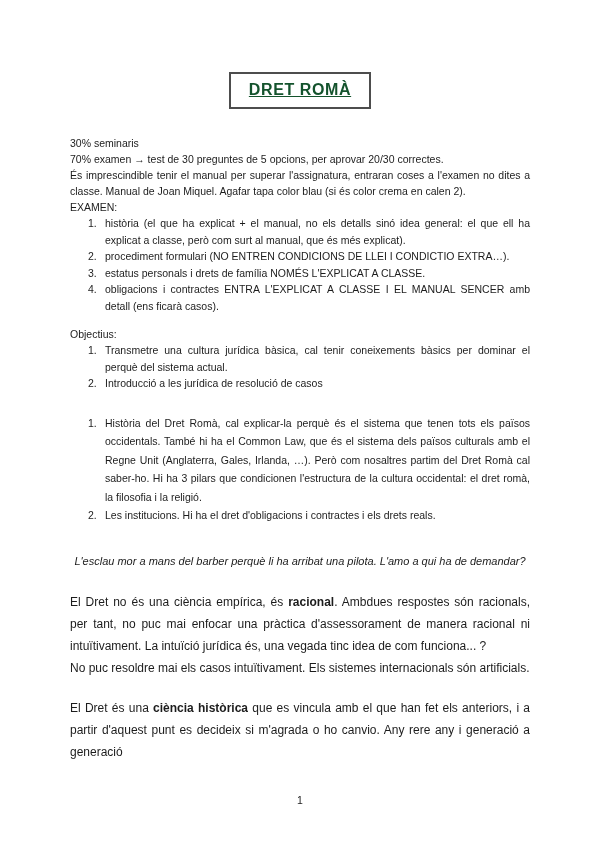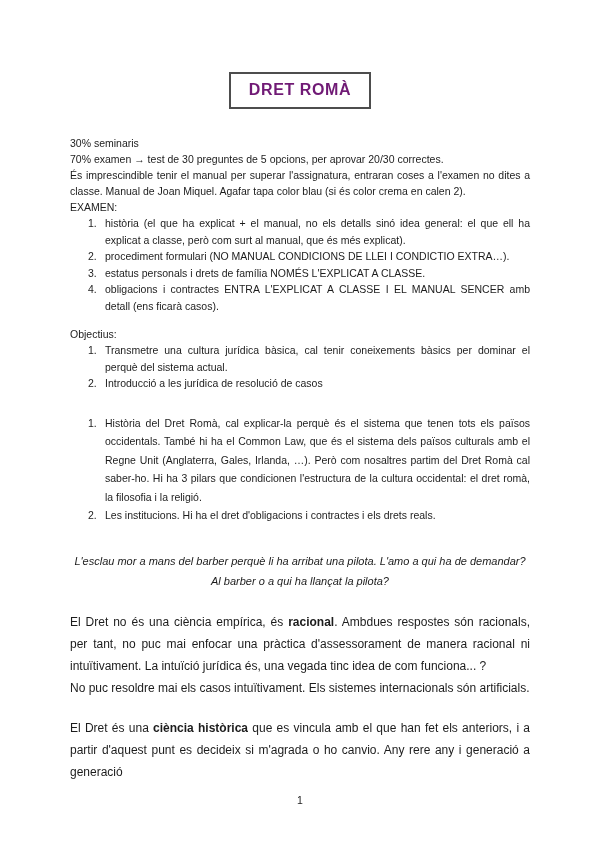--- a/index.html
+++ b/index.html
@@ -27,21 +27,22 @@
     margin: 72px auto 0 auto;
     width: max-content;
     border: 2px solid #4d4d4d;
     padding: 7px 18px 8px 18px;
     background: #ffffff;
   }
   .title-box .title-text {
     font-weight: bold;
     font-size: 16px;
     letter-spacing: 0.6px;
-    color: #701a75;
+    color: #14532d;
+    text-decoration: underline;
   }
   .grading {
     margin-top: 26px;
     font-size: 10.5px;
     line-height: 16px;
   }
   .grading p { margin: 0; }
   .just { text-align: justify; }
   .section-heading {
     font-size: 10.5px;
@@ -109,21 +110,21 @@
 
     <div class="exam-section">
       <p class="section-heading">EXAMEN:</p>
       <div class="num-list">
         <div class="list-item">
           <span class="li-num">1.</span>
           <span class="li-text">història (el que ha explicat + el manual, no els detalls sinó idea general: el que ell ha explicat a classe, però com surt al manual, que és més explicat).</span>
         </div>
         <div class="list-item">
           <span class="li-num">2.</span>
-          <span class="li-text">procediment formulari (NO MANUAL CONDICIONS DE LLEI I CONDICTIO EXTRA…).</span>
+          <span class="li-text">procediment formulari (NO ENTREN CONDICIONS DE LLEI I CONDICTIO EXTRA…).</span>
         </div>
         <div class="list-item">
           <span class="li-num">3.</span>
           <span class="li-text">estatus personals i drets de família NOMÉS L'EXPLICAT A CLASSE.</span>
         </div>
         <div class="list-item">
           <span class="li-num">4.</span>
           <span class="li-text">obligacions i contractes ENTRA L'EXPLICAT A CLASSE I EL MANUAL SENCER amb detall (ens ficarà casos).</span>
         </div>
       </div>
@@ -151,21 +152,20 @@
         </div>
         <div class="list-item">
           <span class="li-num">2.</span>
           <span class="li-text">Les institucions. Hi ha el dret d'obligacions i contractes i els drets reals.</span>
         </div>
       </div>
     </div>
 
     <div class="case-question">
       <p>L'esclau mor a mans del barber perquè li ha arribat una pilota. L'amo a qui ha de demandar?</p>
-      <p>Al barber o a qui ha llançat la pilota?</p>
     </div>
 
     <div class="body-paragraph rational-paragraph">
       <p><span>El Dret no és una ciència empírica, és </span><span class="bold">racional</span><span>. Ambdues respostes són racionals, per tant, no puc mai enfocar una pràctica d'assessorament de manera racional ni intuïtivament. La intuïció jurídica és, una vegada tinc idea de com funciona... ?</span></p>
       <p>No puc resoldre mai els casos intuïtivament. Els sistemes internacionals són artificials.</p>
     </div>
 
     <div class="body-paragraph historic-paragraph">
       <p><span>El Dret és una </span><span class="bold">ciència històrica</span><span> que es vincula amb el que han fet els anteriors, i a partir d'aquest punt es decideix si m'agrada o ho canvio. Any rere any i generació a generació</span></p>
     </div>

